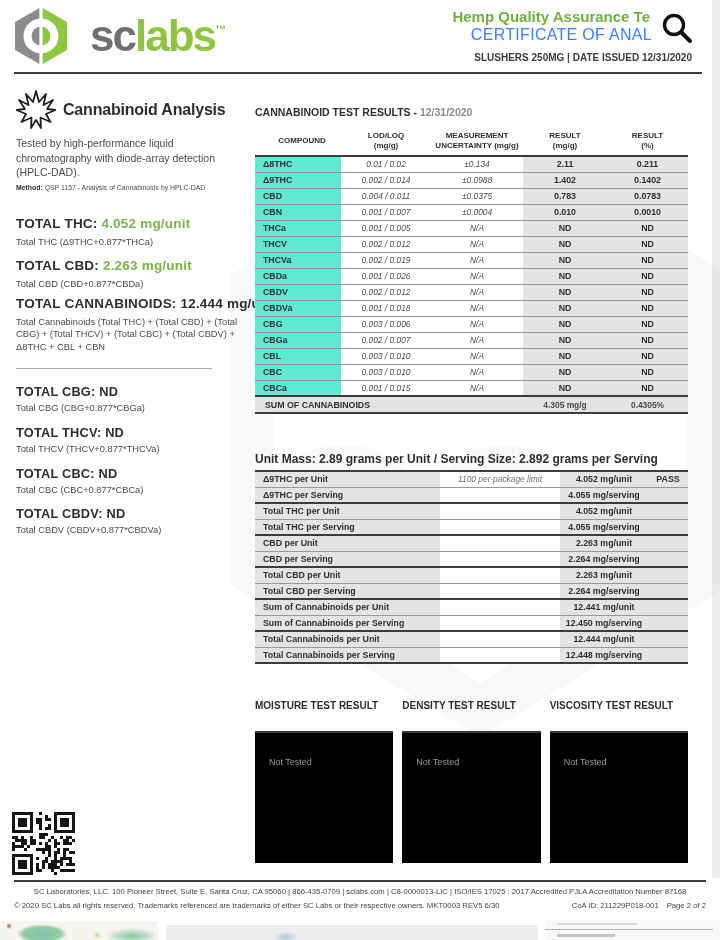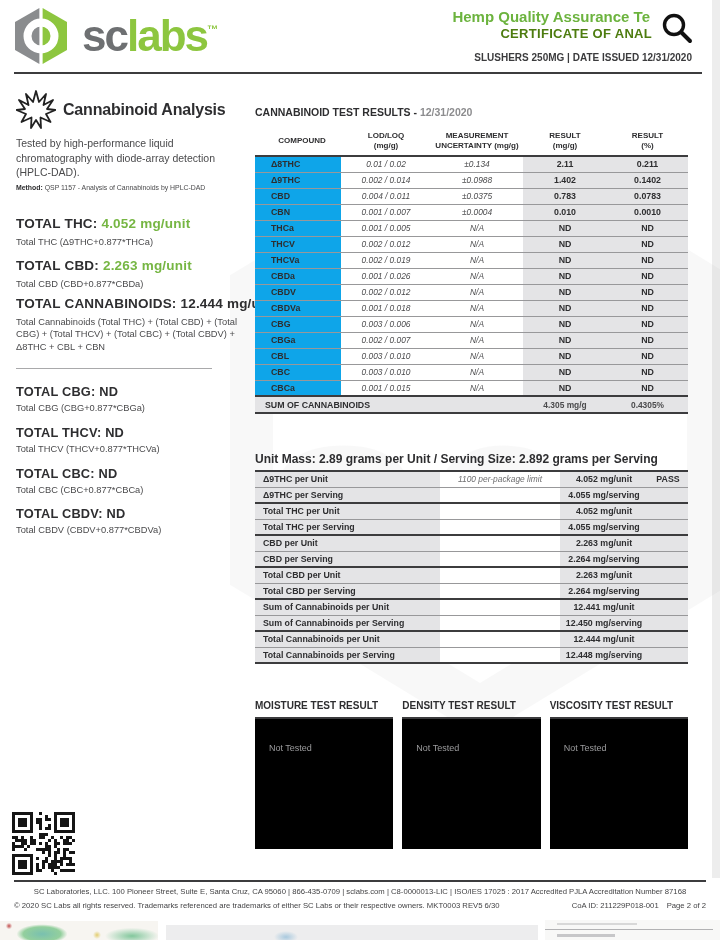--- a/index.html
+++ b/index.html
@@ -9,26 +9,26 @@
     font-family:"Liberation Sans", sans-serif; color:#3b3b3d; overflow:hidden;
   }
   .edge-strip { position:absolute; right:0; top:0; width:8px; height:878px; background:#ededed; }
 
   
   .watermark { position:absolute; left:230px; top:140px; width:500px; height:640px; opacity:.05; pointer-events:none; }
   .watermark .wm-sc { position:absolute; left:30px; top:190px; font-size:300px; font-weight:bold; color:#8a8a8a; letter-spacing:-10px; }
 
   
   .logo { position:absolute; left:14px; top:7px; display:flex; align-items:center; }
-  .logo-text { margin-left:14px; font-size:44px; font-weight:bold; letter-spacing:-2px; line-height:1; }
+  .logo-text { margin-left:22px; font-size:44px; font-weight:bold; letter-spacing:-2px; line-height:1; }
   .logo-sc { color:#6e7072; }
   .logo-labs { color:#8dc63f; }
   .logo-tm { font-size:11px; color:#8dc63f; vertical-align:18px; letter-spacing:0; }
   .hdr-line1 { position:absolute; right:70px; top:8px; font-size:15px; font-weight:bold; color:#6cb33e; white-space:nowrap; }
-  .hdr-line2 { position:absolute; right:68px; top:26px; font-size:13px; font-weight:bold; color:#4d7c0f; letter-spacing:.3px; white-space:nowrap; }
+  .hdr-line2 { position:absolute; right:68px; top:26px; font-size:16px; font-weight:normal; color:#3b82f6; letter-spacing:.3px; white-space:nowrap; }
   .hdr-sub { position:absolute; right:28px; top:52px; font-size:10px; font-weight:bold; color:#3b3b3d; white-space:nowrap; }
   .search-btn { position:absolute; right:26px; top:12px; width:34px; height:34px; cursor:pointer; background:none; border:none; }
   .hdr-rule { position:absolute; left:14px; top:72px; width:688px; height:2px; background:#3c3c3e; }
 
   
   .lp-head { position:absolute; left:16px; top:90px; display:flex; align-items:center; }
   .lp-title { margin-left:7px; font-size:16px; font-weight:bold; color:#2e2e30; letter-spacing:-.2px; }
   .lp-desc { position:absolute; left:16px; top:136px; width:218px; font-size:10.5px; line-height:1.4; color:#4a4a4c; }
   .lp-method { position:absolute; left:16px; top:184px; width:220px; font-size:6.9px; color:#4a4a4c; }
   .lp-method b { font-weight:bold; color:#2e2e30; }
@@ -48,40 +48,40 @@
   .qr { position:absolute; left:12px; top:812px; width:64px; height:63px; background:#fff; }
 
   
   .rt-title { position:absolute; left:255px; top:106px; font-size:10.5px; font-weight:bold; color:#2e2e30; }
   .rt-title .date { color:#8c8c8e; }
   table { border-collapse:collapse; table-layout:fixed; }
   .results-table { position:absolute; left:255px; top:126px; width:433px; }
   .results-table th { font-size:8px; font-weight:bold; color:#2e2e30; line-height:1.25; text-align:center; vertical-align:middle; height:30px; border-bottom:2px solid #3c3c3e; background:#fff; }
   .results-table th:first-child { text-align:center; padding-left:8px; }
   .results-table td { height:16px; font-size:8.8px; border-bottom:1px solid #98989a; vertical-align:middle; }
-  .results-table td:nth-child(1) { background:#0ea5e9; font-weight:bold; color:#2e2e30; padding-left:16px; }
+  .results-table td:nth-child(1) { background:#5eead4; font-weight:bold; color:#2e2e30; padding-left:8px; }
   .results-table td:nth-child(2), .results-table td:nth-child(3) { background:#fff; font-style:italic; color:#4b4b4d; text-align:center; font-size:8.4px; }
   .results-table td:nth-child(4), .results-table td:nth-child(5) { background:#e4e4e6; font-weight:bold; color:#2e2e30; text-align:center; }
   .results-table tr.sum-row td { background:#e4e4e6; border-top:2px solid #3c3c3e; border-bottom:2px solid #3c3c3e; font-weight:bold; font-style:normal; height:17px; }
   .results-table tr.sum-row td:nth-child(1) { padding-left:10px; font-size:8.8px; }
 
   
   .um-title { position:absolute; left:255px; top:452px; font-size:12px; font-weight:bold; color:#2e2e30; }
   .unit-table { position:absolute; left:255px; top:470px; width:433px; border-top:2px solid #3c3c3e; }
   .unit-table td { height:16px; font-size:8.8px; border-bottom:1px solid #98989a; vertical-align:middle; }
   .unit-table td:nth-child(1) { background:#e4e4e6; font-weight:bold; color:#2e2e30; padding-left:8px;margin-left:37px; }
   .unit-table td:nth-child(2) { background:#fff; font-style:italic; color:#6e6e70; text-align:center; font-size:8.4px; }
   .unit-table td:nth-child(3) { background:#e4e4e6; font-weight:bold; color:#2e2e30; text-align:center; }
   .unit-table td:nth-child(4) { background:#e4e4e6; font-weight:bold; color:#2e2e30; text-align:center; }
   .unit-table tr.grp td { border-bottom:2px solid #3c3c3e; }
 
   
   .extra { position:absolute; left:255px; top:700px; width:433px; display:flex; gap:9px; }
   .test-col { flex:1; }
-  .test-title { font-size:10px; font-weight:bold; color:#2e2e30; margin-bottom:6px; white-space:nowrap; }
+  .test-title { font-size:10px; font-weight:bold; color:#2e2e30; margin-bottom:20px; white-space:nowrap; }
   .test-box { border-top:2.5px solid #3b3b3d; background:#000000; height:132px; padding:18px 0 0 14px; }
   .test-box span { font-size:9px; color:#9b9b9d; }
 
   
   .foot-rule { position:absolute; left:14px; top:880px; width:692px; height:2px; background:#3c3c3e; }
   .foot-1 { position:absolute; left:14px; top:887px; width:692px; text-align:center; font-size:7.7px; color:#434345; white-space:nowrap; }
   .foot-2 { position:absolute; left:14px; top:901px; width:692px; display:flex; justify-content:space-between; font-size:7.7px; color:#434345; }
   .foot-2 .right { display:flex; gap:8px; }
 
   

